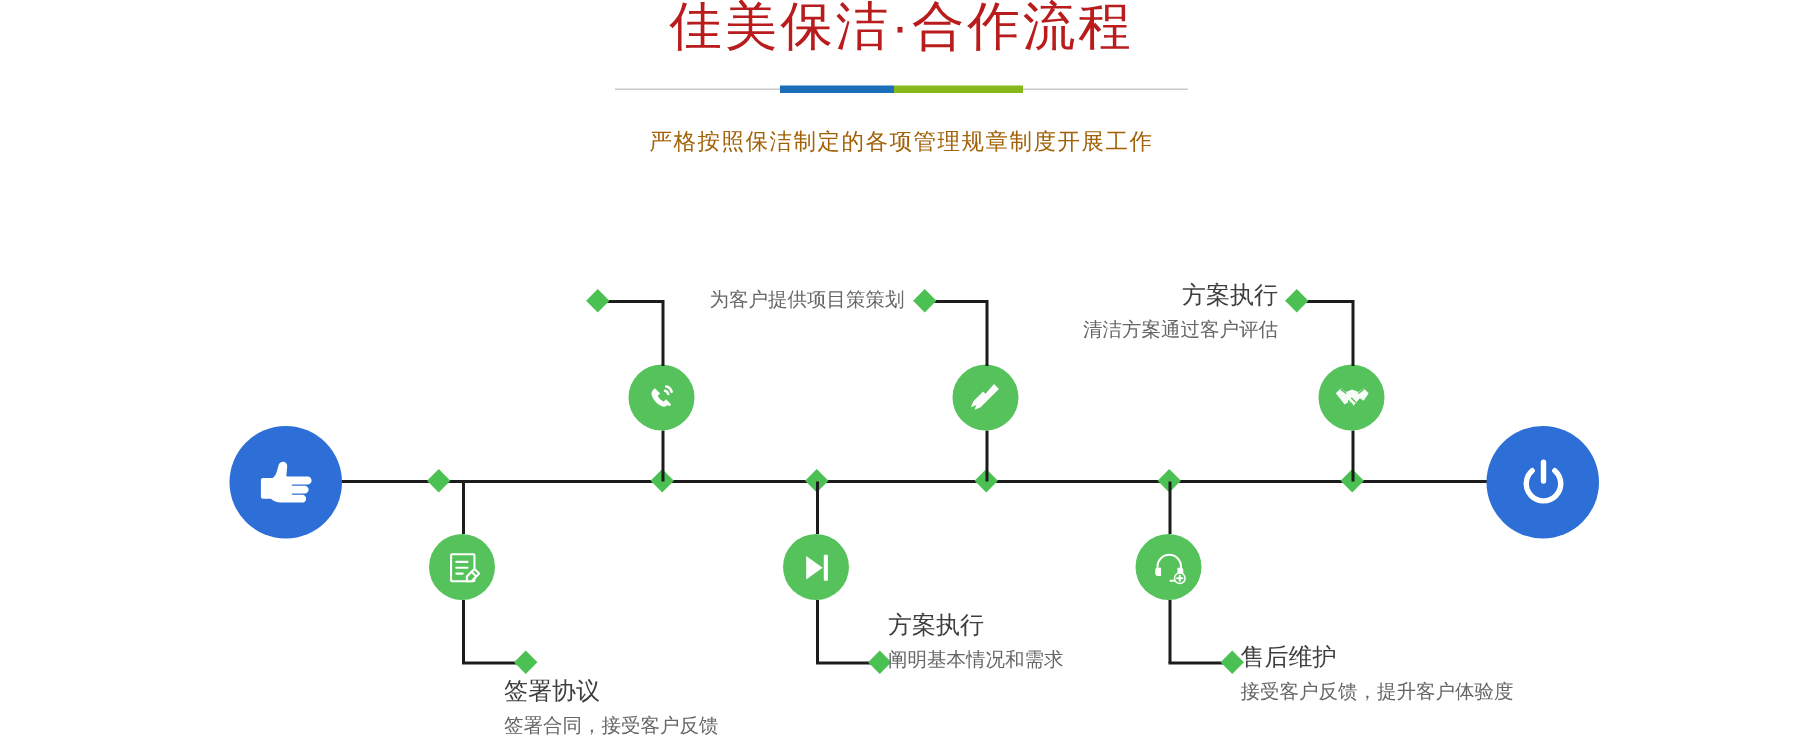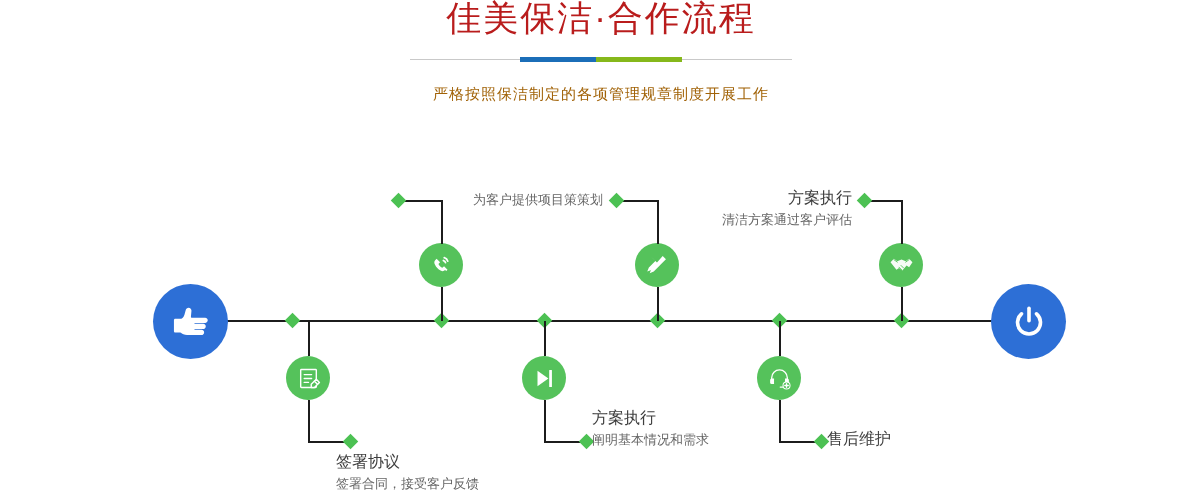--- a/index.html
+++ b/index.html
@@ -215,15 +215,16 @@
         <line x1="50" y1="45.5" x2="50" y2="54.5"></line>
         <line x1="45.5" y1="50" x2="54.5" y2="50"></line>
       </svg>
     </span>
   </div>
   <div class="vline" style="left:779px;top:400px;height:42px;"></div>
   <div class="hline" style="left:779px;top:441px;width:42px;"></div>
   <div class="diamond" style="left:816px;top:436px;"></div>
   <div class="label left-align" style="left:827px;top:429px;width:300px;">
     <div class="lab-title">售后维护</div>
+    <div class="lab-sub">接受客户反馈，提升客户体验度</div>
   </div>
 
 </div>
 
 </body></html>

